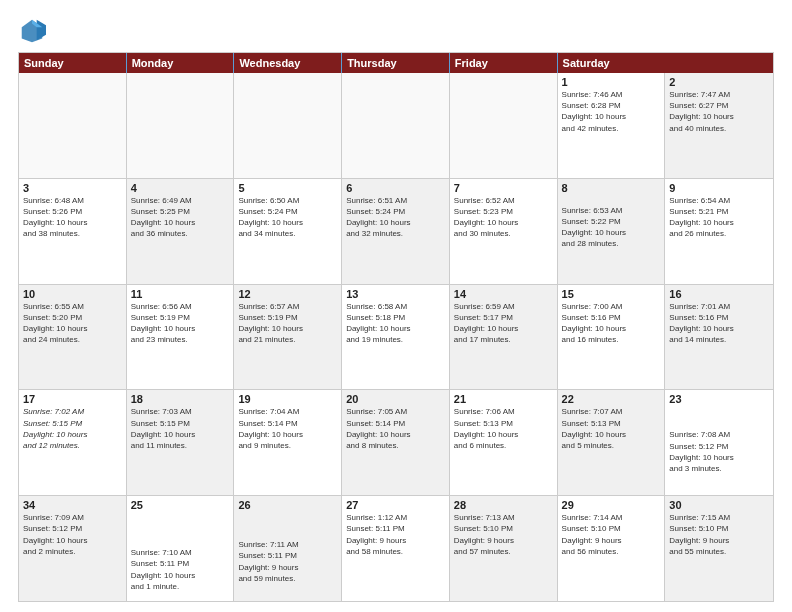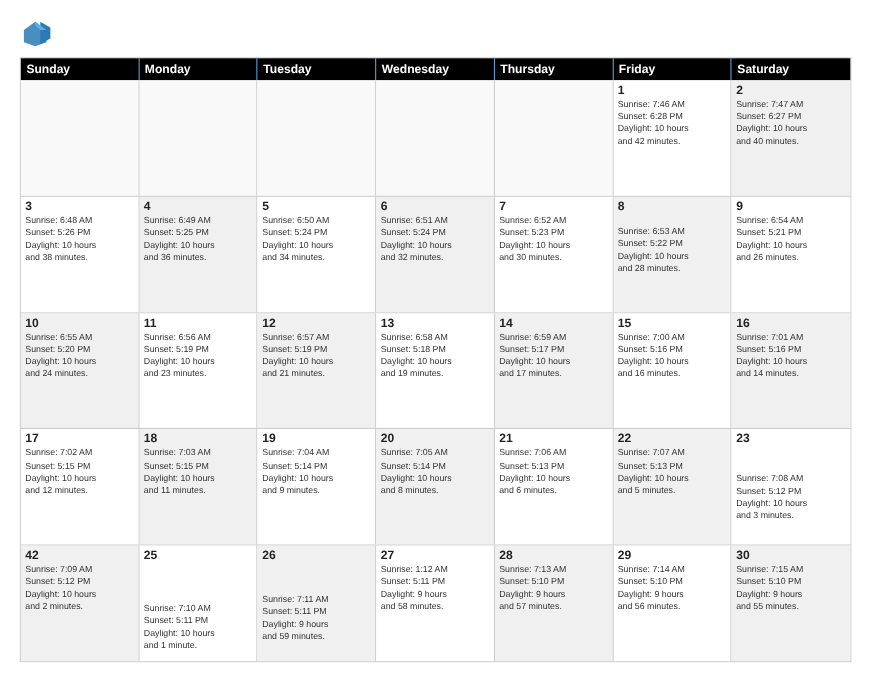--- a/index.html
+++ b/index.html
@@ -62,21 +62,21 @@
     }
     .calendar {
       flex: 1;
       display: flex;
       flex-direction: column;
       border: 1px solid #ccc;
     }
     .cal-header {
       display: grid;
       grid-template-columns: repeat(7, 1fr);
-      background: #000000;
+      background: #7f1d1d;
     }
     .cal-header-cell {
       color: #fff;
       font-size: 11px;
       font-weight: bold;
       padding: 4px 5px;
       text-align: left;
       border-right: 1px solid #5a9dd5;
     }
     .cal-header-cell:last-child { border-right: none; }
@@ -137,21 +137,20 @@
     <div class="title-block">
       <div class="main-title"></div>
       <div class="subtitle"></div>
     </div>
   </div>
 
   <div class="calendar">
     <div class="cal-header">
     <div class="cal-header-cell">Sunday</div>
         <div class="cal-header-cell">Monday</div>
-        <div class="cal-header-cell">Tuesday</div>
         <div class="cal-header-cell">Wednesday</div>
         <div class="cal-header-cell">Thursday</div>
         <div class="cal-header-cell">Friday</div>
         <div class="cal-header-cell">Saturday</div>
       </div>
     <div class="cal-body">
     <div class="cal-row">
           <div class="cal-cell empty"></div>
           <div class="cal-cell empty"></div>
           <div class="cal-cell empty"></div>
@@ -270,21 +269,21 @@
             <span class="day-num">16</span>
             <div class="day-info" style="white-space: pre-line;">Sunrise: 7:01 AM
 Sunset: 5:16 PM
 Daylight: 10 hours
 and 14 minutes.</div>
           </div>
         </div>
         <div class="cal-row">
           <div class="cal-cell">
             <span class="day-num">17</span>
-            <div class="day-info" style="white-space: pre-line;">Sunrise: 7:02 AM
+            <div class="day-info" style="white-space: pre-line; font-style: italic;">Sunrise: 7:02 AM
 Sunset: 5:15 PM
 Daylight: 10 hours
 and 12 minutes.</div>
           </div>
           <div class="cal-cell shaded">
             <span class="day-num">18</span>
             <div class="day-info" style="white-space: pre-line;">Sunrise: 7:03 AM
 Sunset: 5:15 PM
 Daylight: 10 hours
 and 11 minutes.</div>
@@ -320,21 +319,21 @@
           <div class="cal-cell">
             <span class="day-num">23</span>
             <div class="day-info" style="white-space: pre-line; margin-top: 24px;">Sunrise: 7:08 AM
 Sunset: 5:12 PM
 Daylight: 10 hours
 and 3 minutes.</div>
           </div>
         </div>
         <div class="cal-row">
           <div class="cal-cell shaded">
-            <span class="day-num">42</span>
+            <span class="day-num">34</span>
             <div class="day-info" style="white-space: pre-line;">Sunrise: 7:09 AM
 Sunset: 5:12 PM
 Daylight: 10 hours
 and 2 minutes.</div>
           </div>
           <div class="cal-cell">
             <span class="day-num">25</span>
             <div class="day-info" style="white-space: pre-line; margin-top: 36px;">Sunrise: 7:10 AM
 Sunset: 5:11 PM
 Daylight: 10 hours

